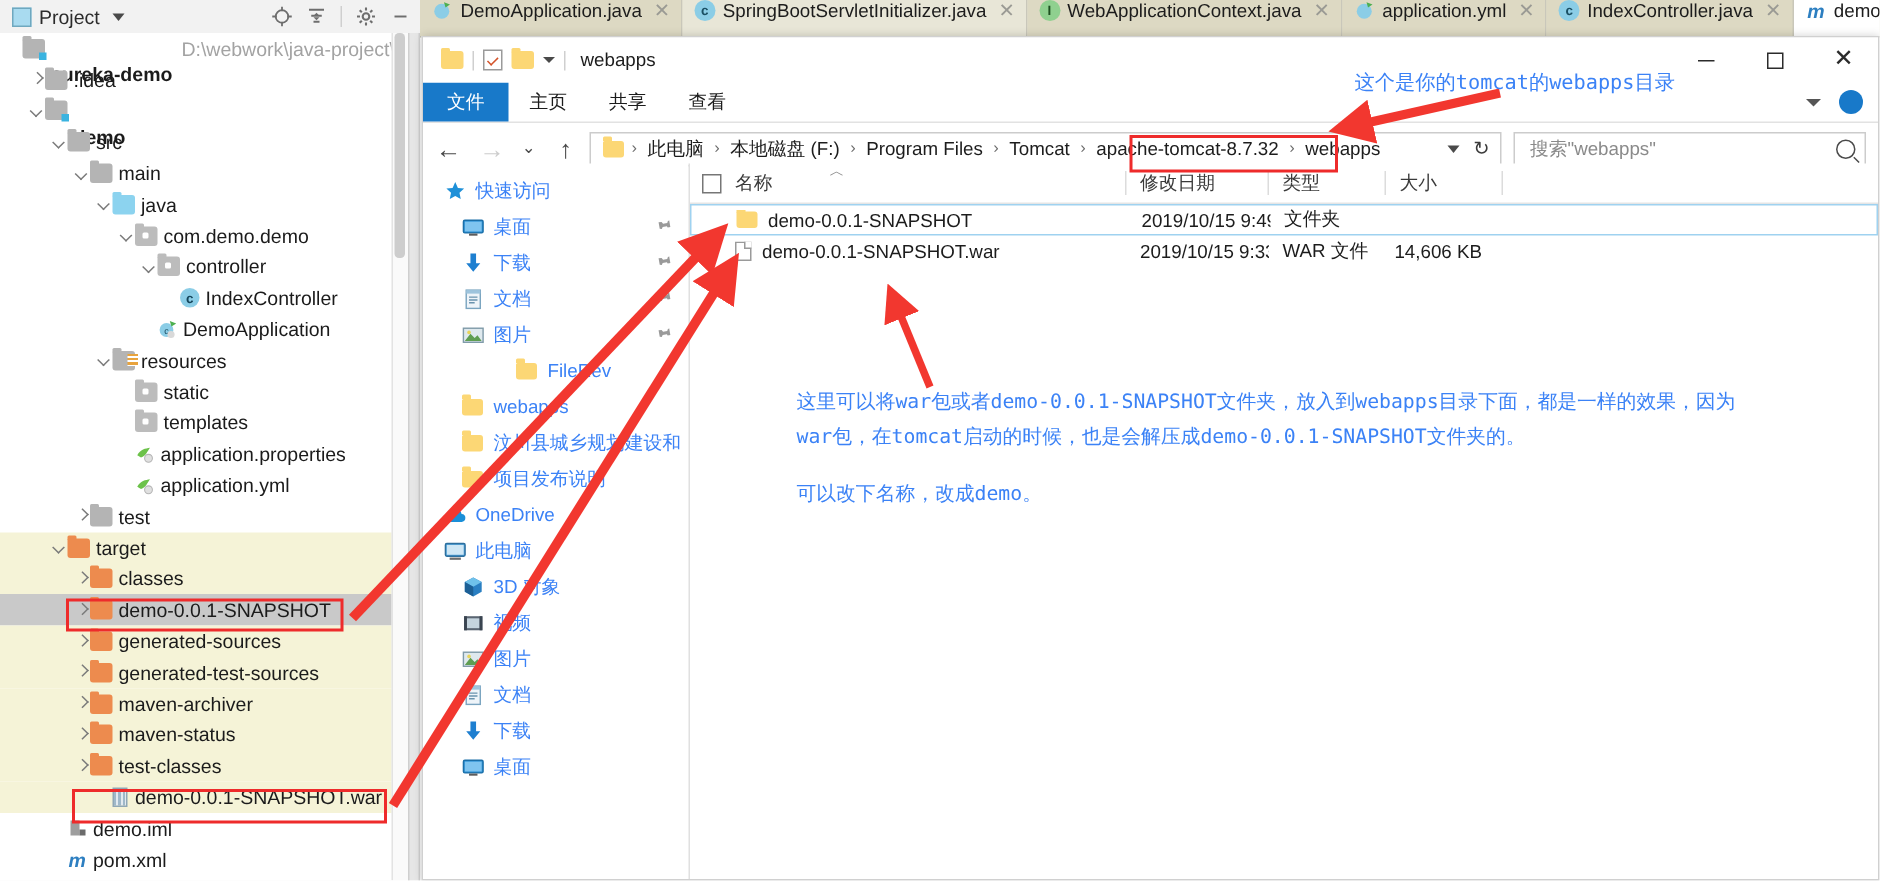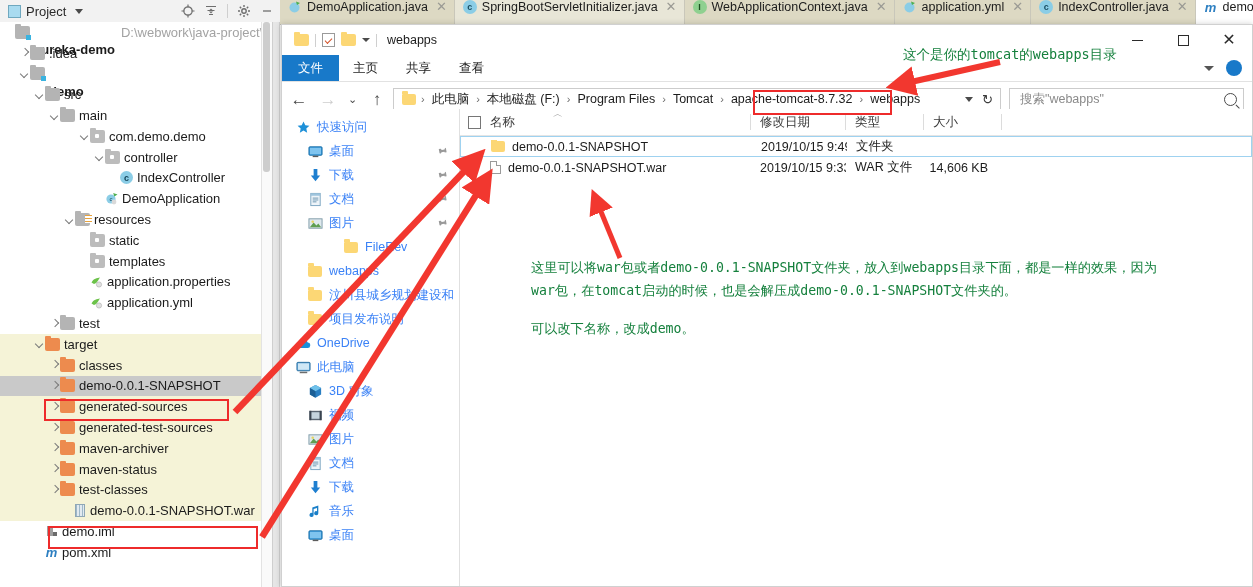--- a/index.html
+++ b/index.html
@@ -145,21 +145,21 @@
   .fc{padding-left:9px;box-sizing:border-box;display:flex;align-items:center;white-space:nowrap;overflow:hidden;}
   .fc.right{justify-content:flex-end;padding-right:14px;padding-left:0;}
   .ffold{width:14px;height:11px;background:#fcd775;border-radius:1px 2px 2px 2px;position:relative;margin-right:7px;flex:none;}
   .ffold::before{content:"";position:absolute;left:0;top:-2.5px;width:6px;height:3px;background:#fcd775;border-radius:1px 1px 0 0;}
   .ffile{width:11px;height:13px;border:1px solid #9a9a9a;background:#fff;position:relative;margin-right:7px;flex:none;box-sizing:border-box;}
   .ffile::after{content:"";position:absolute;right:-1px;top:-1px;width:4px;height:4px;background:#fff;border-left:1px solid #9a9a9a;border-bottom:1px solid #9a9a9a;}
 
   
   #anno{position:absolute;inset:0;pointer-events:none;}
   .rbox{position:absolute;border:2.5px solid #ee2b2b;box-sizing:border-box;}
-  .redtext{position:absolute;color:#15803d;font-family:"DejaVu Sans Mono","Liberation Mono",monospace;
+  .redtext{position:absolute;color:#3b82f6;font-family:"DejaVu Sans Mono","Liberation Mono",monospace;
      white-space:nowrap;}
 </style>
 </head>
 <body>
 
 <div id="ide">
 
   <div id="proj-toolbar">
     <div class="pt-label">
       <span class="pt-sq"></span>
@@ -264,20 +264,26 @@
           <span class="ico fold"></span>
           <span class="lbl">src</span>
         </div>
         <div class="row">
           <span style="width: 49px; flex: 0 0 auto;"></span>
           <span class="arw d"></span>
           <span class="ico fold"></span>
           <span class="lbl">main</span>
         </div>
         <div class="row">
+          <span style="width: 64px; flex: 0 0 auto;"></span>
+          <span class="arw d"></span>
+          <span class="ico fold blue"></span>
+          <span class="lbl">java</span>
+        </div>
+        <div class="row">
           <span style="width: 79px; flex: 0 0 auto;"></span>
           <span class="arw d"></span>
           <span class="ico fold pkg"></span>
           <span class="lbl">com.demo.demo</span>
         </div>
         <div class="row">
           <span style="width: 94px; flex: 0 0 auto;"></span>
           <span class="arw d"></span>
           <span class="ico fold pkg"></span>
           <span class="lbl">controller</span>
@@ -633,28 +639,20 @@
           <span class="ni">
             <svg width="15" height="15" viewBox="0 0 16 16">
               <path d="M6 1h4v7h3l-5 6-5-6h3z" fill="#1e7fd0"></path>
             </svg>
           </span>
           <span>下载</span>
         </div>
         <div class="nav-row" style="padding-left: 24px;">
           <span class="ni">
             <svg width="15" height="15" viewBox="0 0 16 16">
-              <path d="M11 1.5v8.2a2.2 2.2 0 1 1-1.4-2V4.2L6 5.2v6.5a2.2 2.2 0 1 1-1.4-2V3.6z" fill="#1a7fc8"></path>
-            </svg>
-          </span>
-          <span>音乐</span>
-        </div>
-        <div class="nav-row" style="padding-left: 24px;">
-          <span class="ni">
-            <svg width="15" height="15" viewBox="0 0 16 16">
               <rect x="1" y="3" width="14" height="9" rx="1" fill="#2a8fd4" stroke="#1b6fa8"></rect>
               <rect x="2" y="4" width="12" height="7" fill="#7fc4ef"></rect>
               <rect x="5" y="12.5" width="6" height="1.5" fill="#5c5c5c"></rect>
             </svg>
           </span>
           <span>桌面</span>
         </div>
       </div>
     <div id="nav-divider"></div>
     <div id="filelist">

